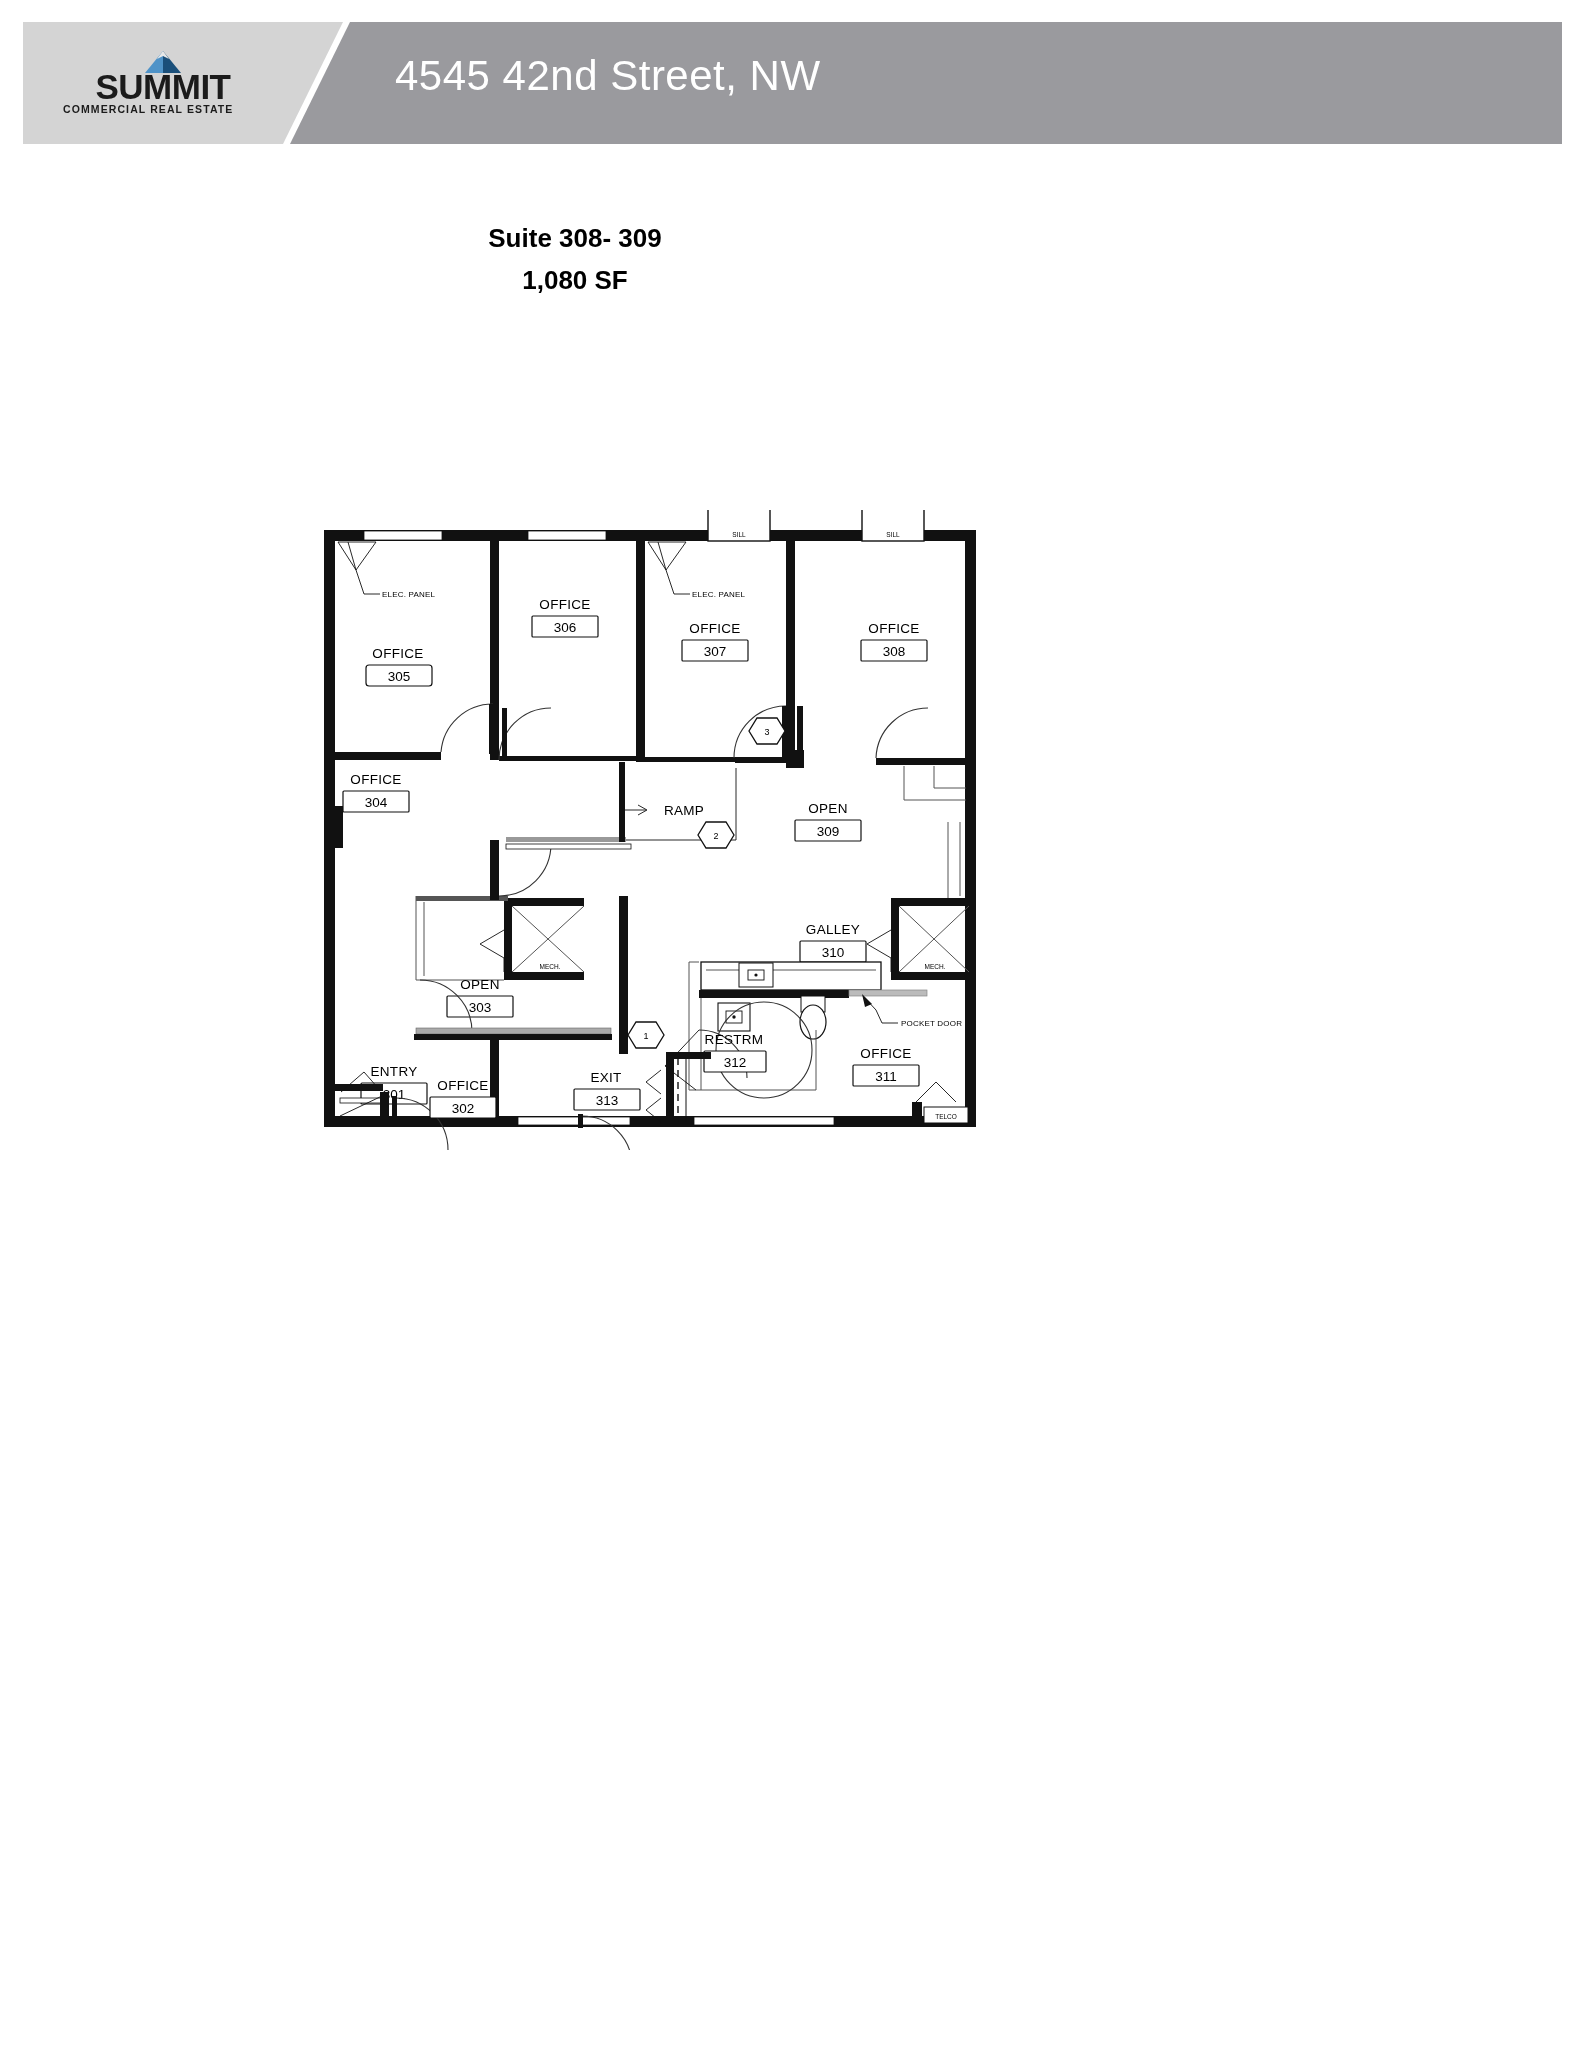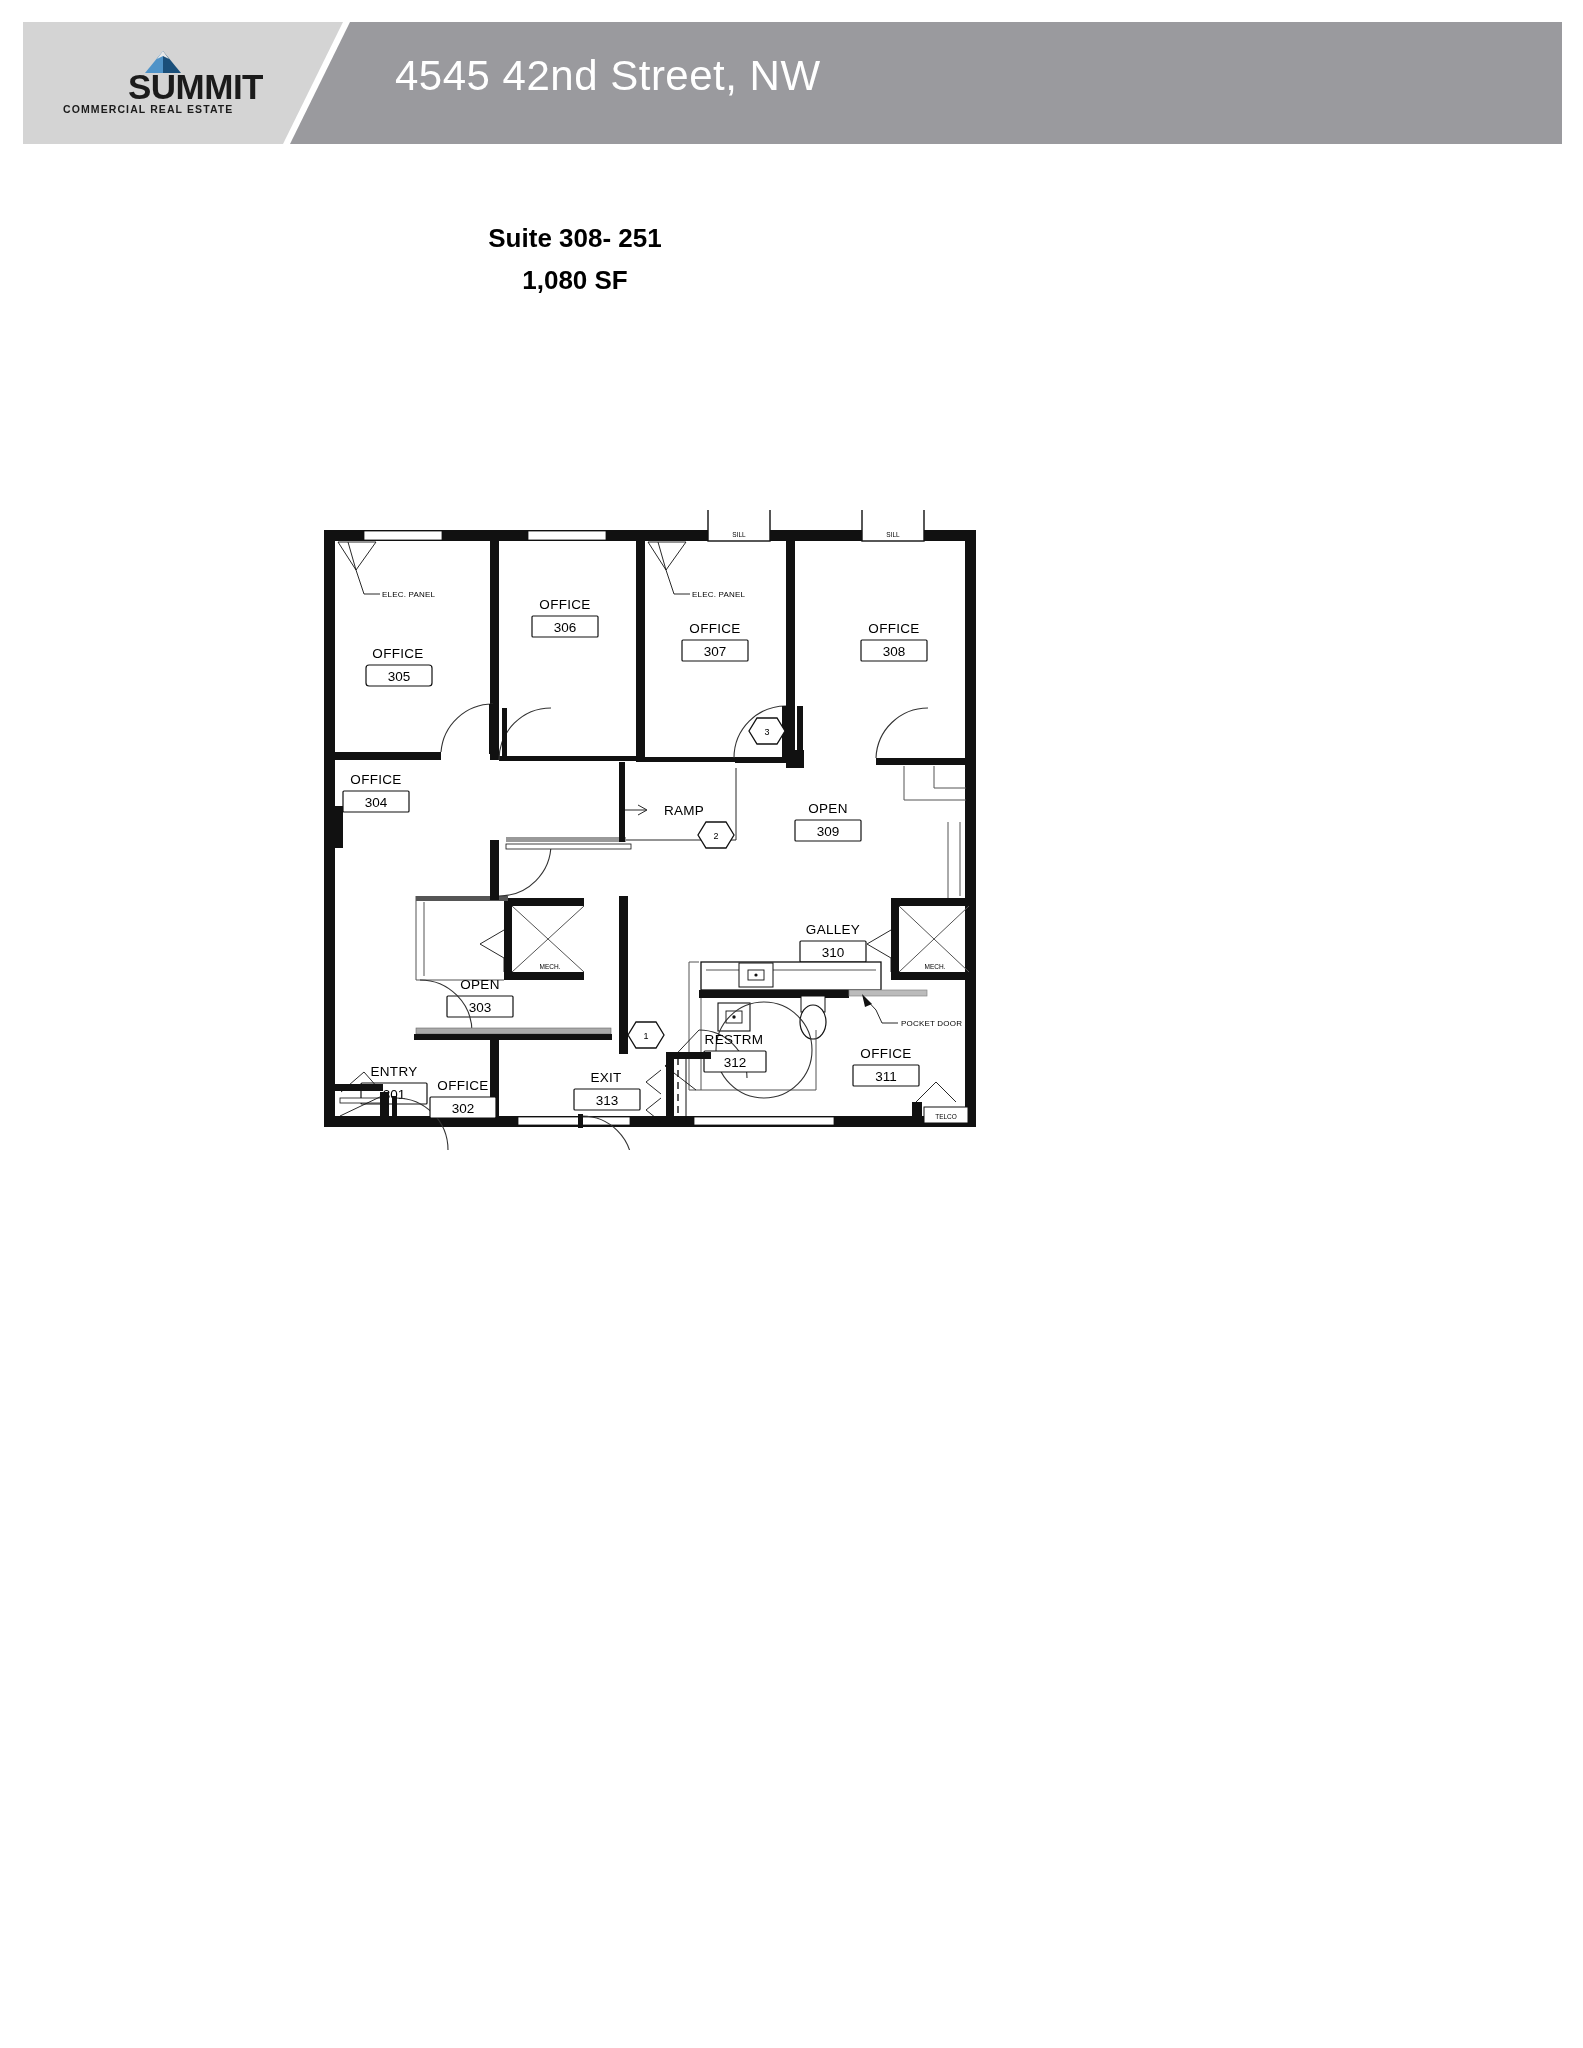--- a/index.html
+++ b/index.html
@@ -55,21 +55,21 @@
   }
   .logo-mark {
     position: absolute;
     left: 78px; top: 0px;
     width: 44px; height: 24px;
   }
   .logo-word {
     position: absolute;
     left: 0; top: 17px;
     width: 200px;
-    text-align: right;
+    text-align: center;
     font-size: 35px;
     font-weight: 800;
     letter-spacing: -0.5px;
     color: #1b1b1b;
     font-family: "Liberation Sans", sans-serif;
   }
   .logo-sub {
     position: absolute;
     left: 0; top: 53px;
     width: 200px;
@@ -167,21 +167,21 @@
       <polygon points="22,1 16,9 22,6 28,9" fill="#e8e8e8"></polygon>
     </svg>
     <div class="logo-word">SUMMIT</div>
     <div class="logo-sub">COMMERCIAL REAL ESTATE</div>
   </div>
 
   <div class="header-title">4545 42nd Street, NW</div>
 </div>
 
 <div class="suite-caption">
-  <div>Suite 308- 251</div>
+  <div>Suite 308- 309</div>
   <div>1,080 SF</div>
 </div>
 
 <div id="plan-area">
 <svg id="plan-svg" width="860" height="640" viewBox="0 0 860 640" xmlns="http://www.w3.org/2000/svg">
 
   <rect class="wall" x="8" y="20" width="652" height="11"></rect>
 
   <rect x="48" y="21" width="78" height="9" fill="#fff" stroke="#111" stroke-width="0.8"></rect>
   <rect x="212" y="21" width="78" height="9" fill="#fff" stroke="#111" stroke-width="0.8"></rect>

